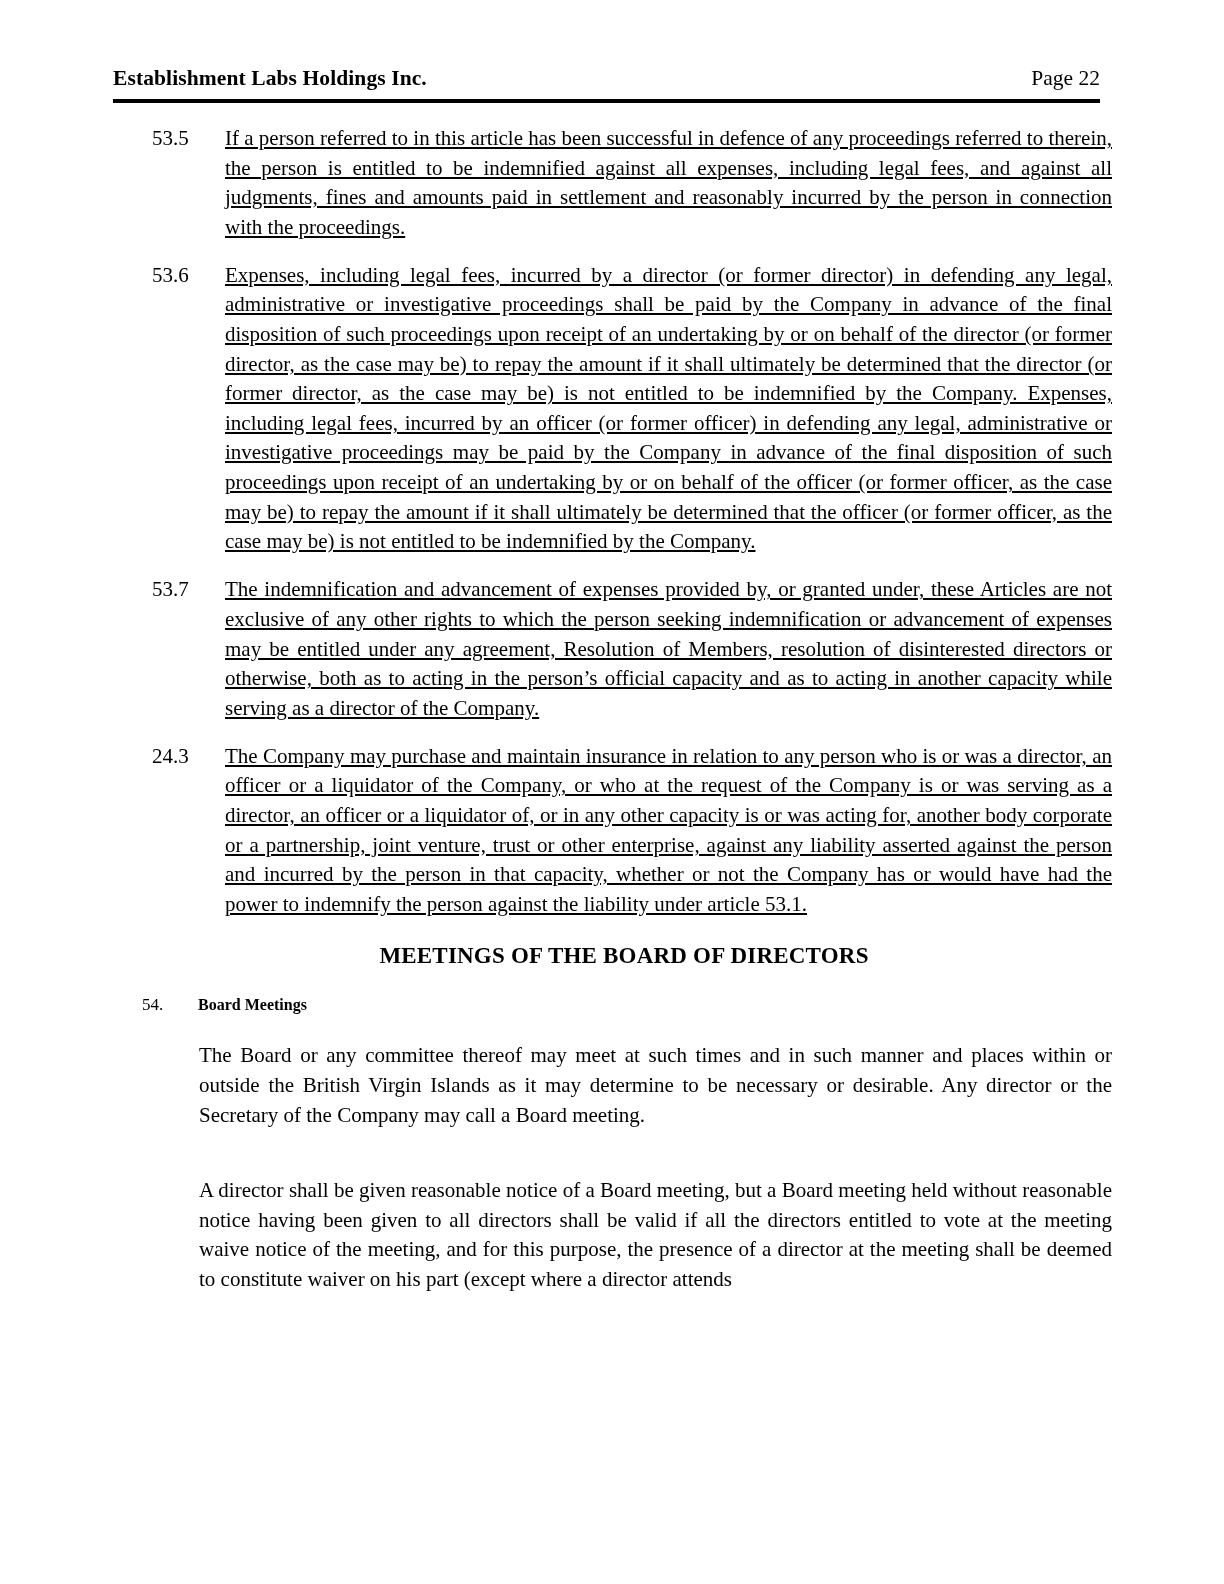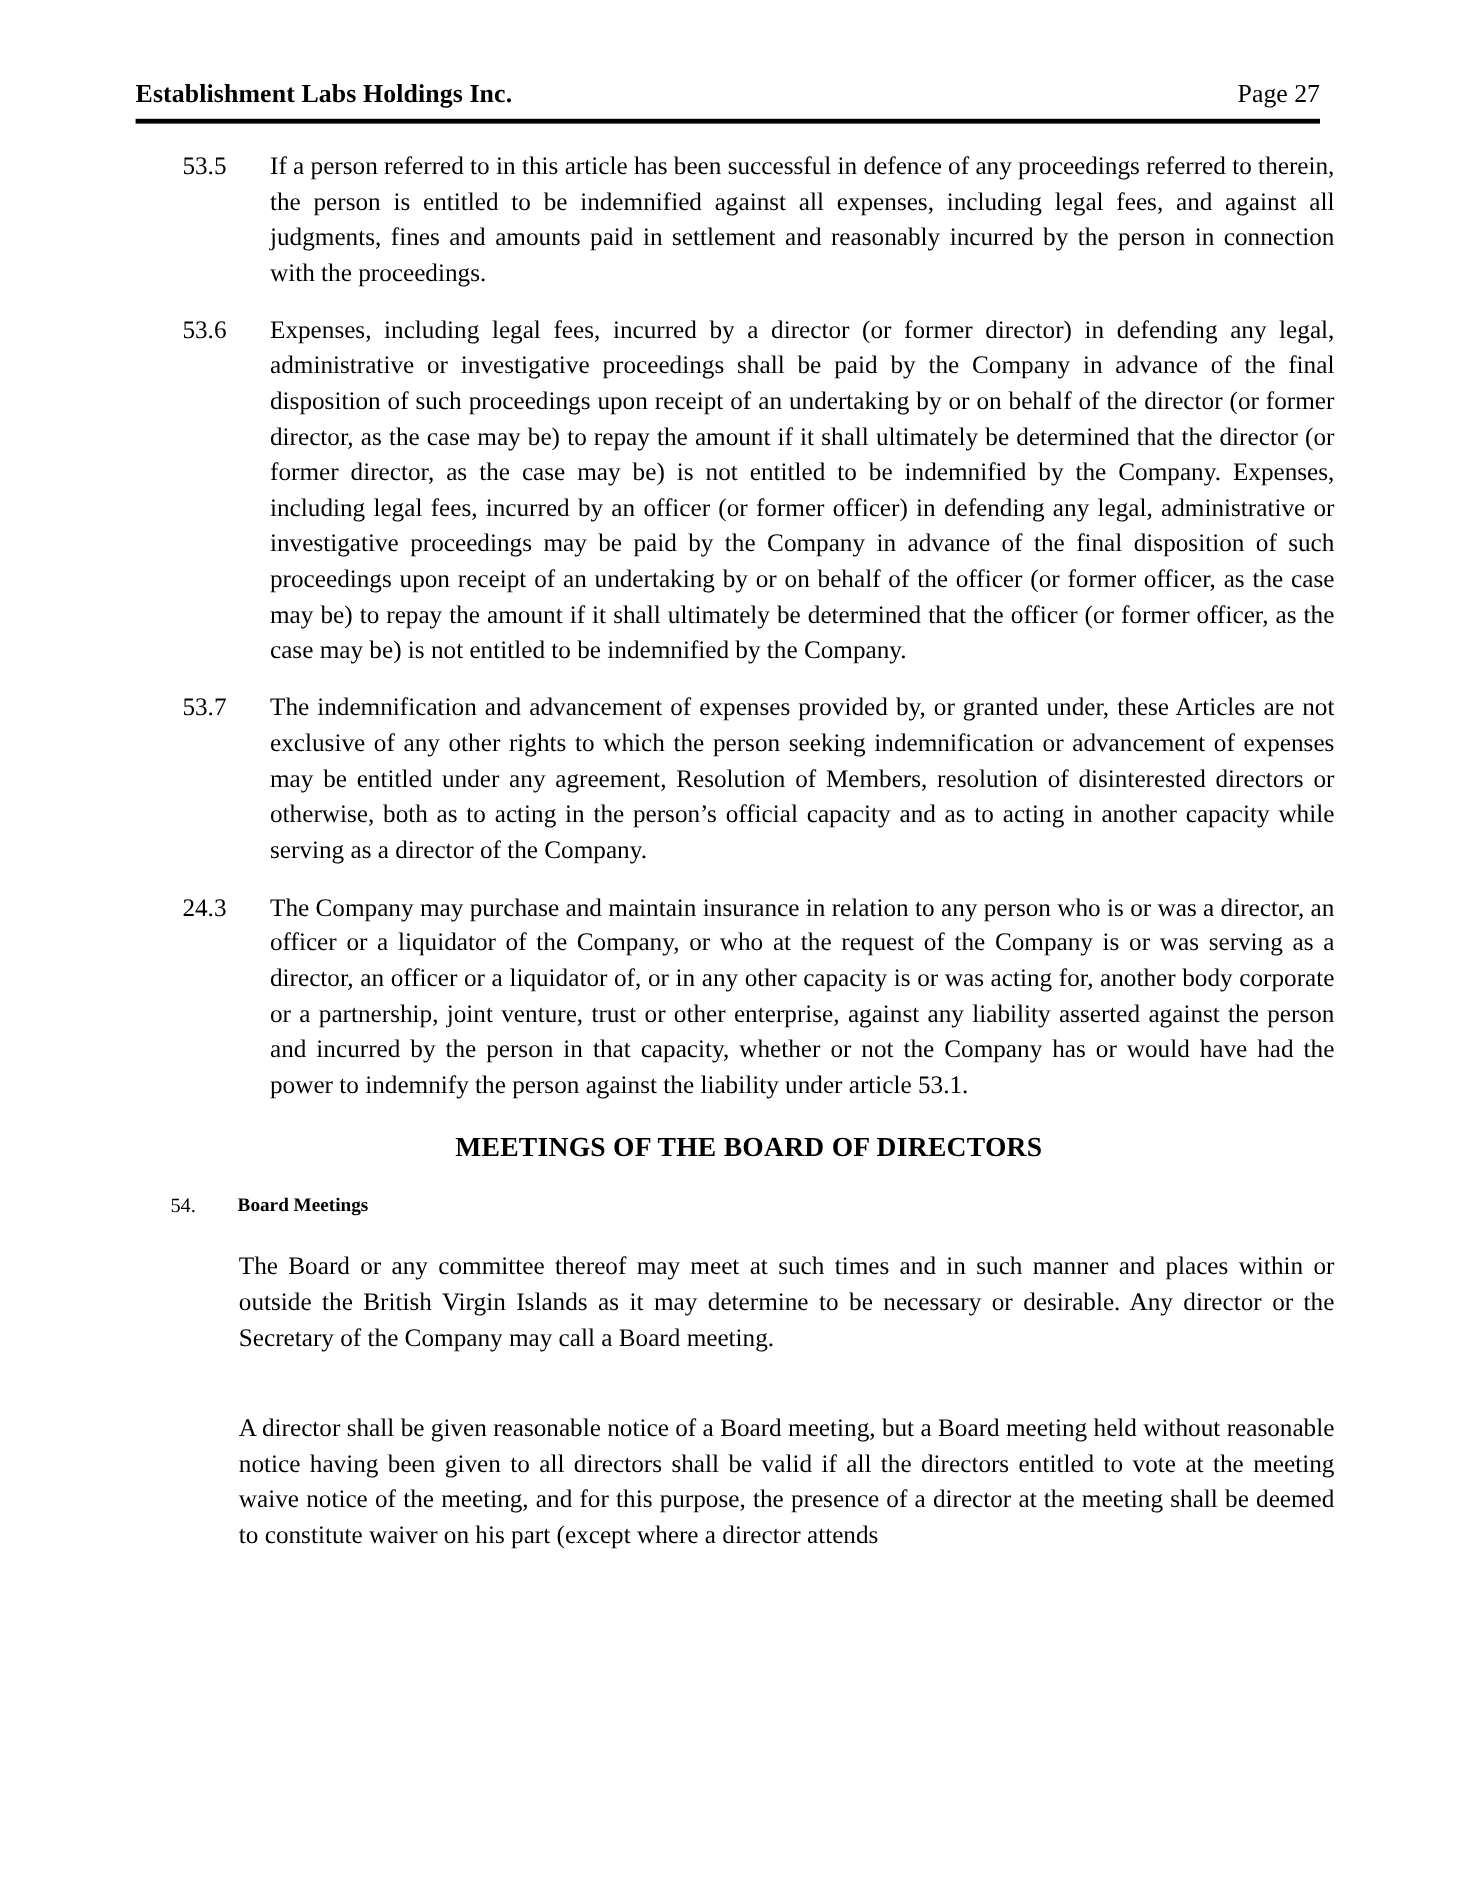--- a/index.html
+++ b/index.html
@@ -72,20 +72,21 @@
     position: absolute;
     left: 140px;
     top: 0;
     width: 70px;
     text-align: left;
     font-size: 21px;
     line-height: 29.6px;
   }
   .clause-text {
     display: block;
+    text-decoration: underline;
   }
 
   
   .part-heading {
     margin-top: 24px;
     margin-bottom: 21px;
     text-align: center;
     font-size: 23px;
     font-weight: bold;
     letter-spacing: 0.2px;
@@ -132,21 +133,21 @@
   }
   .spacer-54-55 { height: 14px; }
 </style>
 </head>
 <body>
 
 <div class="page">
 
   <div class="header">
     <span class="header-title">Establishment Labs Holdings Inc.</span>
-    <span class="header-page">Page 27</span>
+    <span class="header-page">Page 22</span>
   </div>
   <div class="header-rule"></div>
 
   <div class="content">
 
     <div class="clause">
       <span class="clause-num">53.5</span>
       <span class="clause-text">If a person referred to in this article has been successful in defence of any proceedings referred to therein, the person is entitled to be indemnified against all expenses, including legal fees, and against all judgments, fines and amounts paid in settlement and reasonably incurred by the person in connection with the proceedings.</span>
     </div>
 

